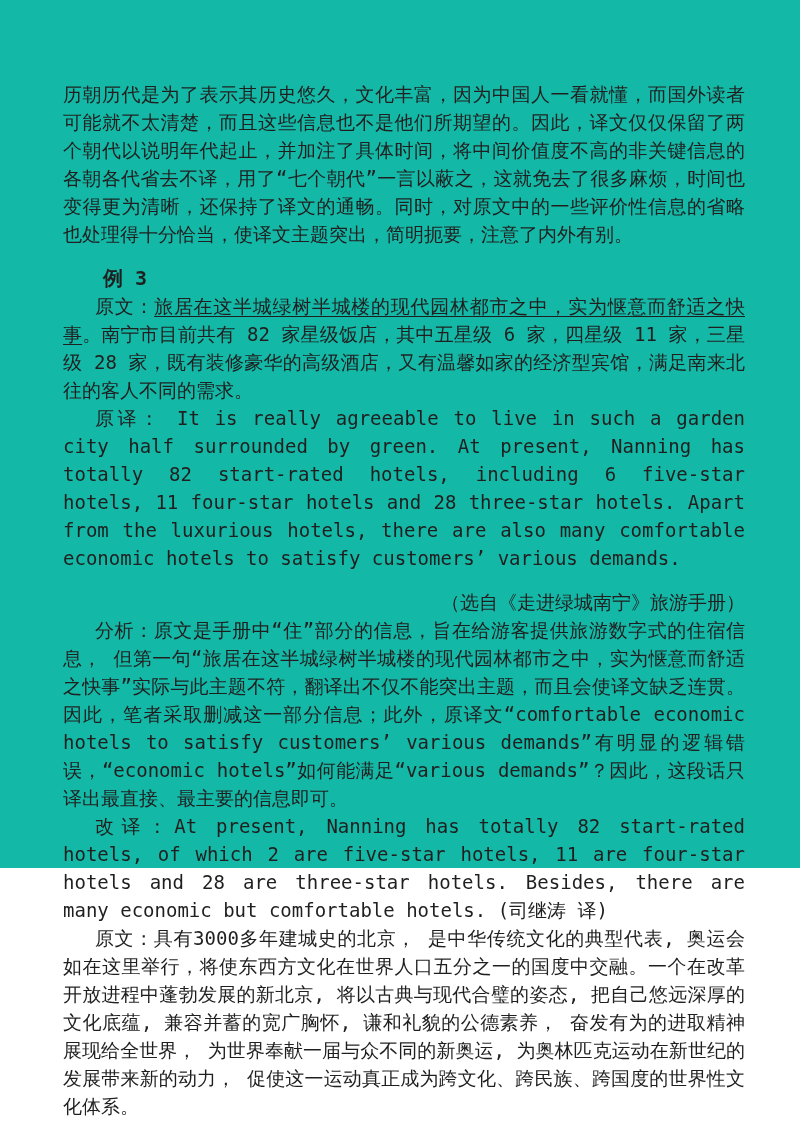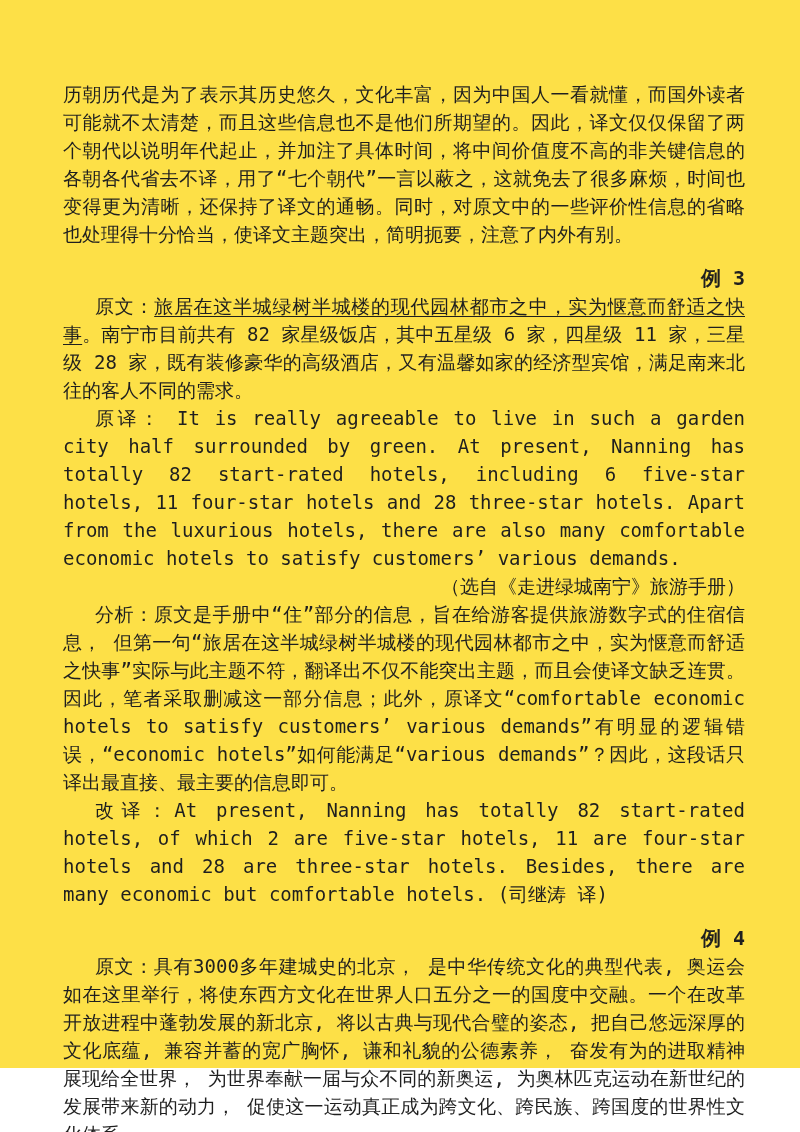--- a/index.html
+++ b/index.html
@@ -10,46 +10,46 @@
   body {
     width: 800px;
     height: 1132px;
     color: #1f1f1f;
     font-family: "DejaVu Sans Mono", "Liberation Mono", monospace;
     overflow: hidden;
   }
   .page {
     box-sizing: border-box;
     width: 800px;
-    height: 1068px;
+    height: 868px;
     padding: 80px 55px 0 63px;
-    background: #fde047;
+    background: #14b8a6;
   }
   p {
     margin: 0;
     font-size: 19px;
     line-height: 28px;
     text-align: justify;
   }
   .indent { text-indent: 32px; }
   h3 {
     margin: 16px 0 0 40px;
     font-size: 20px;
     line-height: 28px;
     font-weight: bold;
-    text-align: right;
   }
   .label-bold { font-weight: normal; }
   .underline {
     text-decoration: underline;
     text-underline-offset: 3px;
   }
   .attribution {
     text-align: right;
     text-indent: 0;
+    margin-top: 16px;
   }
 </style>
 </head>
 <body>
 
 <div class="page">
 
   <p>
     <span>历朝历代是为了表示其历史悠久，文化丰富，因为中国人一看就懂，而国外读者可能就不太清楚，而且这些信息也不是他们所期望的。因此，译文仅仅保留了两个朝代以说明年代起止，并加注了具体时间，将中间价值度不高的非关键信息的各朝各代省去不译，用了“七个朝代”一言以蔽之，这就免去了很多麻烦，时间也变得更为清晰，还保持了译文的通畅。同时，对原文中的一些评价性信息的省略也处理得十分恰当，使译文主题突出，简明扼要，注意了内外有别。</span>
   </p>
@@ -59,17 +59,16 @@
   <p class="indent"><span class="label-bold">原文：</span><span class="underline">旅居在这半城绿树半城楼的现代园林都市之中，实为惬意而舒适之快事</span><span>。南宁市目前共有 82 家星级饭店，其中五星级 6 家，四星级 11 家，三星级 28 家，既有装修豪华的高级酒店，又有温馨如家的经济型宾馆，满足南来北往的客人不同的需求。</span></p>
 
   <p class="indent"><span>原译： </span><span>It is really agreeable to live in such a garden city half surrounded by green. At present, Nanning has totally 82 start-rated hotels, including 6 five-star hotels, 11 four-star hotels and 28 three-star hotels. Apart from the luxurious hotels, there are also many comfortable economic hotels to satisfy customers’ various demands.</span></p>
 
   <p class="attribution">（选自《走进绿城南宁》旅游手册）</p>
 
   <p class="indent"><span>分析：</span><span>原文是手册中“住”部分的信息，旨在给游客提供旅游数字式的住宿信息， 但第一句“旅居在这半城绿树半城楼的现代园林都市之中，实为惬意而舒适之快事”实际与此主题不符，翻译出不仅不能突出主题，而且会使译文缺乏连贯。因此，笔者采取删减这一部分信息；此外，原译文“comfortable economic hotels to satisfy customers’ various demands”有明显的逻辑错误，“economic hotels”如何能满足“various demands”？因此，这段话只译出最直接、最主要的信息即可。</span></p>
 
   <p class="indent"><span>改译：</span><span>At present, Nanning has totally 82 start-rated hotels, of which 2 are five-star hotels, 11 are four-star hotels and 28 are three-star hotels. Besides, there are many economic but comfortable hotels. (司继涛 译)</span></p>
 
-  <h3>例 4</h3>
 
   <p class="indent"><span class="label-bold">原文：</span><span>具有3000多年建城史的北京， 是中华传统文化的典型代表, 奥运会如在这里举行，将使东西方文化在世界人口五分之一的国度中交融。一个在改革开放进程中蓬勃发展的新北京, 将以古典与现代合璧的姿态, 把自己悠远深厚的文化底蕴, 兼容并蓄的宽广胸怀, 谦和礼貌的公德素养， 奋发有为的进取精神展现给全世界， 为世界奉献一届与众不同的新奥运, 为奥林匹克运动在新世纪的发展带来新的动力， 促使这一运动真正成为跨文化、跨民族、跨国度的世界性文化体系。</span></p>
 
 </div>
 
 </body></html>

